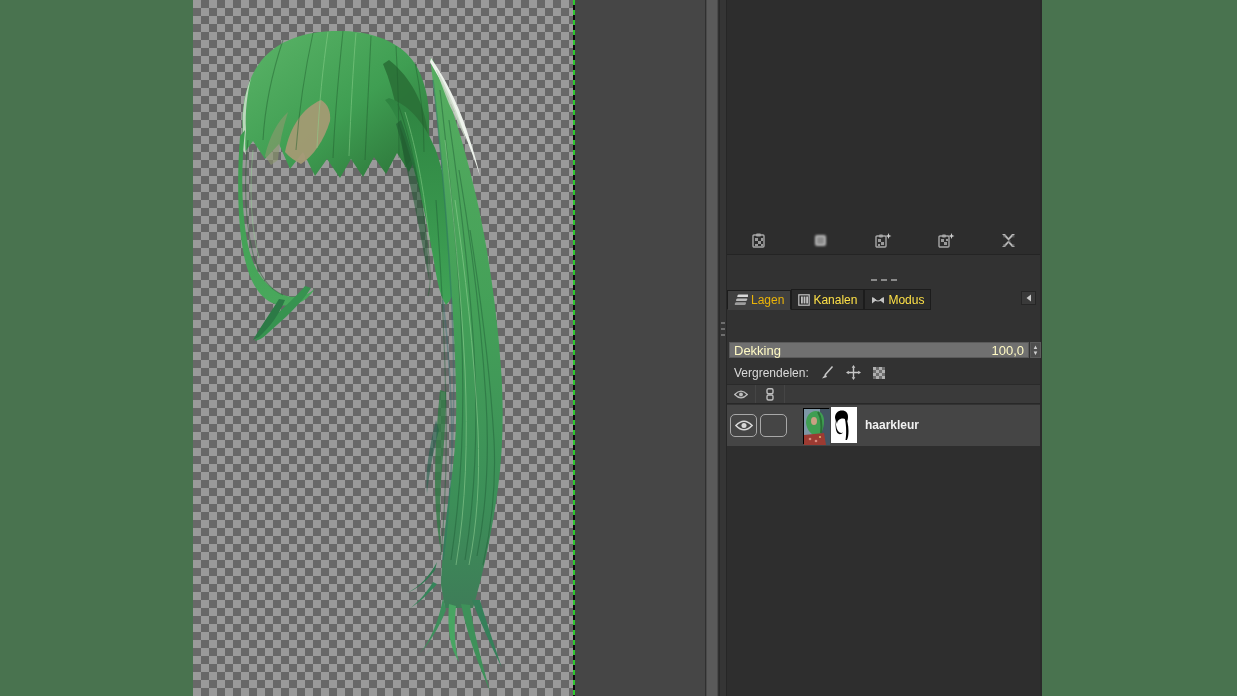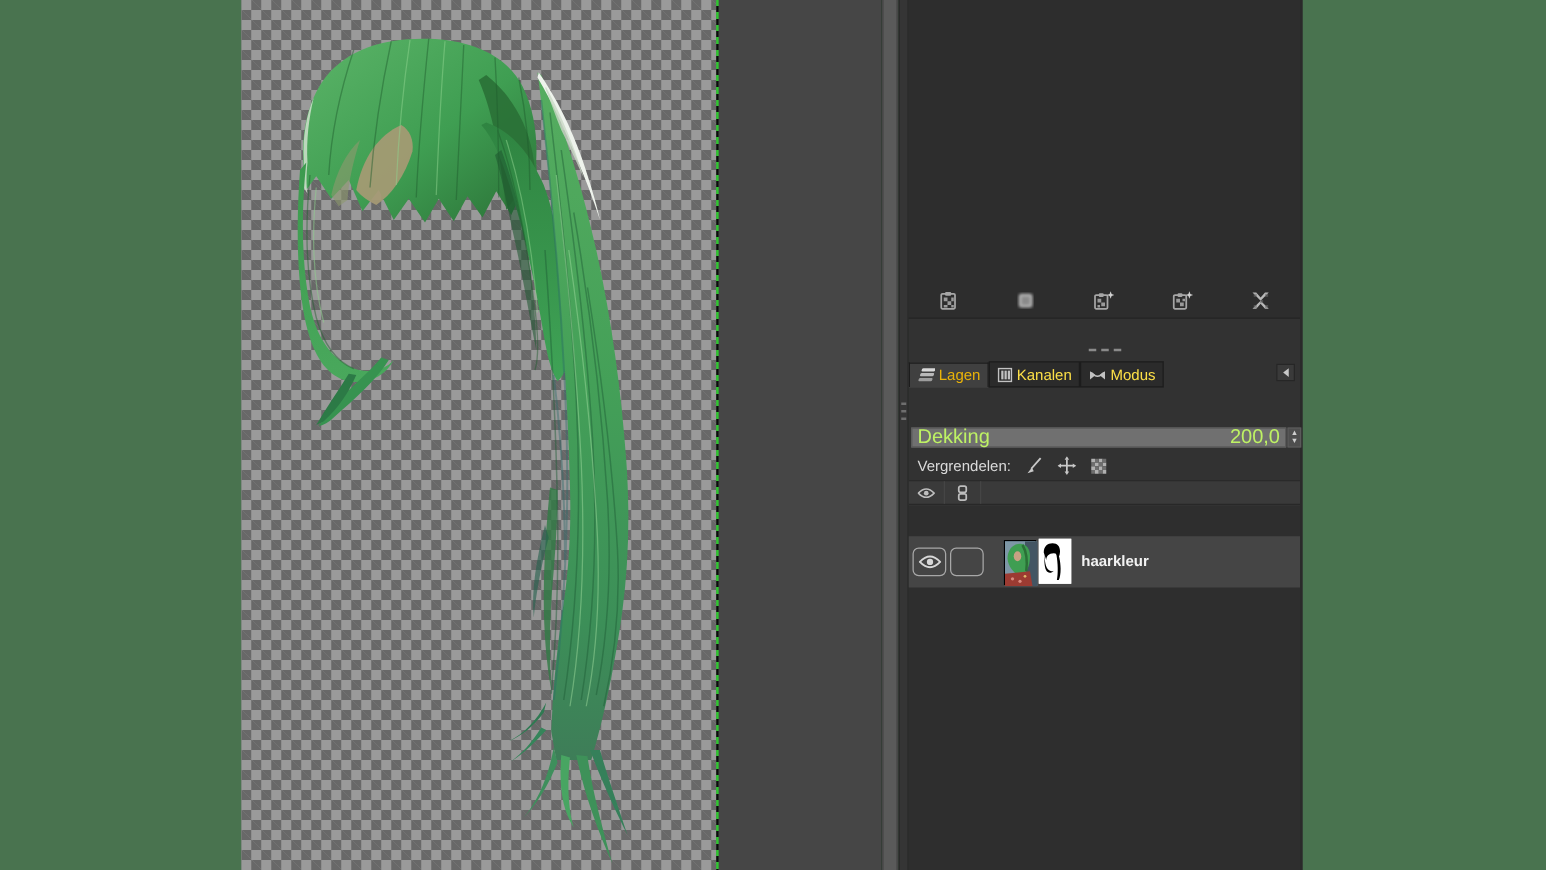--- a/index.html
+++ b/index.html
@@ -49,36 +49,36 @@
   .tab-menu-btn { position:absolute; right:4px; top:5px; width:15px; height:14px; background:#3a3a3a; border:1px solid #262626; display:flex; align-items:center; justify-content:center; }
 
   
   .mode-row { position:absolute; left:3px; top:313px; width:309px; height:25px; display:flex; gap:4px; }
   .btnlike { background:#262626; border:1px solid #5f5f5f; border-radius:4px; display:flex; align-items:center; color:#e2e2e2; font-size:12.5px; }
   .mode-btn { flex:1; padding:0 8px; }
   .mode-btn .spacer { flex:1; }
   .reset-btn { width:56px; justify-content:center; gap:5px; }
 
   
-  .opacity-row { position:absolute; left:2px; top:342px; width:300px; height:16px; background:#707070; border:1px solid #5a5a5a; display:flex; align-items:center; padding:0 4px; color:#bef264; font-size:16px;gap:40px; }
+  .opacity-row { position:absolute; left:2px; top:342px; width:300px; height:16px; background:#707070; border:1px solid #5a5a5a; display:flex; align-items:center; padding:0 4px; color:#fef9c3; font-size:13px;gap:40px; }
   .opacity-row .spacer { flex:1; }
   .opacity-spin { position:absolute; left:303px; top:342px; width:11px; height:16px; background:#4e4e4e; border:1px solid #5a5a5a; display:flex; flex-direction:column; align-items:center; justify-content:center; color:#cfcfcf; }
   .opacity-spin span { font-size:6px; line-height:6px; }
 
   
   .lock-row { position:absolute; left:7px; top:361px; height:19px; display:flex; align-items:flex-end; gap:11px; color:#dadada; font-size:12px; }
 
   
   .list-header { position:absolute; left:0; top:384px; width:100%; height:20px; background:#3a3a3a; border-top:1px solid #2a2a2a; border-bottom:1px solid #282828; display:flex; }
   .hcell { width:29px; height:100%; border-right:1px solid #454545; display:flex; align-items:center; justify-content:center; }
 
   
   .layer-list { position:absolute; left:0; top:405px; width:100%; height:291px; background:#2e2e2e; }
   .layer-row { position:relative; width:100%; height:41px; }
-  .layer-row.selected { background:#454545;margin-top:24px; }
+  .layer-row.selected { background:#454545; }
   .toggle-box { position:absolute; top:9px; width:27px; height:23px; border:1px solid #a8a8a8; border-radius:5px; display:flex; align-items:center; justify-content:center; }
   .eye-box { left:3px; }
   .link-box { left:33px; }
   .thumb { position:absolute; left:76px; top:3px; width:26px; height:36px; border:1px solid #000; background:#6f8696; }
   .mask-thumb { position:absolute; left:104px; top:2px; width:26px; height:36px; border:2px solid #fff; background:#fff; }
   .layer-name { position:absolute; top:13px; color:#f2f2f2; font-size:12px; font-weight:bold; white-space:nowrap; }
   .name-1 { left:138px; }
   .name-2 { left:108px; }
   svg { display:block; }
 </style>
@@ -309,21 +309,21 @@
         <svg width="8" height="8" viewBox="0 0 8 8">
           <path d="M6,0.5 L1.5,4 L6,7.5 Z" fill="#c9c9c9"></path>
         </svg>
       </span>
     </div>
 
 
     <div class="opacity-row">
       <span>Dekking</span>
       <span class="spacer"></span>
-      <span>200,0</span>
+      <span>100,0</span>
     </div>
     <div class="opacity-spin">
       <span>▲</span>
       <span>▼</span>
     </div>
 
     <div class="lock-row">
       <span>Vergrendelen:</span>
       <span>
         <svg width="15" height="15" viewBox="0 0 15 15">

